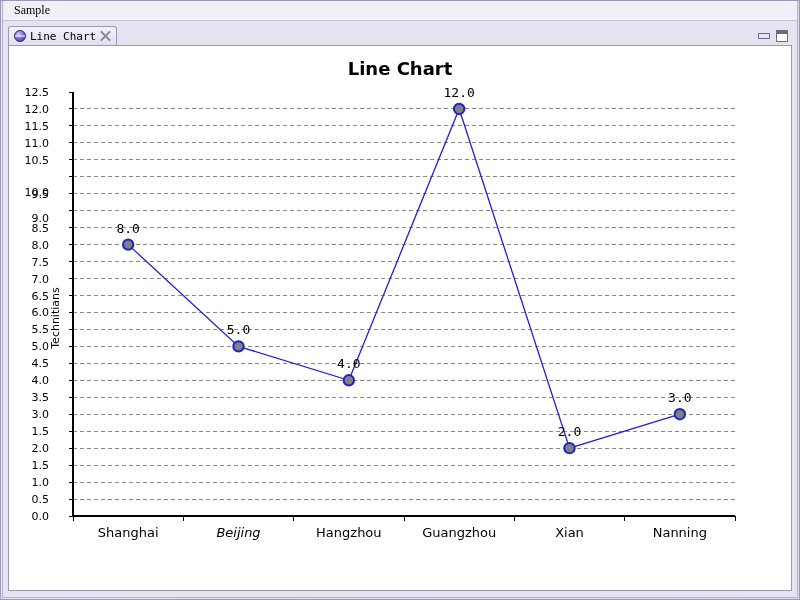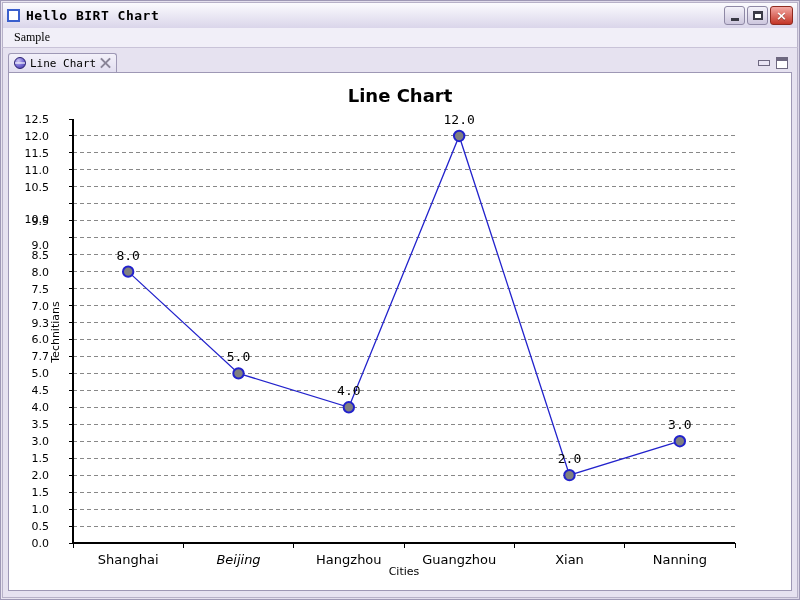--- a/index.html
+++ b/index.html
@@ -271,35 +271,20 @@
     font-family: "DejaVu Sans", sans-serif;
     font-size: 11px;
     color: #000000;
   }
 </style>
 </head>
 <body>
 
 <div id="app-window">
 
-  <div id="titlebar">
-    <div id="win-icon"></div>
-    <div id="win-title">Hello BIRT Chart</div>
-    <div id="win-buttons">
-      <div class="win-btn">
-        <div class="glyph-min"></div>
-      </div>
-      <div class="win-btn">
-        <div class="glyph-max"></div>
-      </div>
-      <div class="win-btn close">
-        <div class="glyph-close">×</div>
-      </div>
-    </div>
-  </div>
 
   <div id="menubar">
     <div class="menu-item">Sample</div>
   </div>
 
   <div id="client">
 
     <div id="tabrow">
       <div id="tab-line-chart">
         <div id="tab-globe-icon"></div>
@@ -308,21 +293,20 @@
       </div>
       <div id="view-buttons">
         <div class="view-glyph-min"></div>
         <div class="view-glyph-max"></div>
       </div>
     </div>
 
     <div id="chart-area">
       <div id="chart-title">Line Chart</div>
       <div id="y-axis-title">Technitians</div>
-      <div id="x-axis-title">Cities</div>
 
       <div id="plot">
         <svg id="plot-svg" width="662" height="424" viewBox="0 0 662 424" xmlns="http://www.w3.org/2000/svg">
             <line x1="0" y1="407.04" x2="662" y2="407.04" stroke="#888888" stroke-width="1" stroke-dasharray="4,3" shape-rendering="crispEdges"></line>
             <line x1="0" y1="390.08" x2="662" y2="390.08" stroke="#888888" stroke-width="1" stroke-dasharray="4,3" shape-rendering="crispEdges"></line>
             <line x1="0" y1="373.12" x2="662" y2="373.12" stroke="#888888" stroke-width="1" stroke-dasharray="4,3" shape-rendering="crispEdges"></line>
             <line x1="0" y1="356.15999999999997" x2="662" y2="356.15999999999997" stroke="#888888" stroke-width="1" stroke-dasharray="4,3" shape-rendering="crispEdges"></line>
             <line x1="0" y1="339.2" x2="662" y2="339.2" stroke="#888888" stroke-width="1" stroke-dasharray="4,3" shape-rendering="crispEdges"></line>
             <line x1="0" y1="322.24" x2="662" y2="322.24" stroke="#888888" stroke-width="1" stroke-dasharray="4,3" shape-rendering="crispEdges"></line>
             <line x1="0" y1="305.28" x2="662" y2="305.28" stroke="#888888" stroke-width="1" stroke-dasharray="4,3" shape-rendering="crispEdges"></line>
@@ -390,23 +374,23 @@
           <div class="ytick" style="top: 407.04px;">0.5</div>
           <div class="ytick" style="top: 390.08px;">1.0</div>
           <div class="ytick" style="top: 373.12px;">1.5</div>
           <div class="ytick" style="top: 356.16px;">2.0</div>
           <div class="ytick" style="top: 339.2px;">1.5</div>
           <div class="ytick" style="top: 322.24px;">3.0</div>
           <div class="ytick" style="top: 305.28px;">3.5</div>
           <div class="ytick" style="top: 288.32px;">4.0</div>
           <div class="ytick" style="top: 271.36px;">4.5</div>
           <div class="ytick" style="top: 254.4px;">5.0</div>
-          <div class="ytick" style="top: 237.44px;">7.7</div>
+          <div class="ytick" style="top: 237.44px;">5.5</div>
           <div class="ytick" style="top: 220.48px;">6.0</div>
-          <div class="ytick" style="top: 203.52px;">9.3</div>
+          <div class="ytick" style="top: 203.52px;">6.5</div>
           <div class="ytick" style="top: 186.56px;">7.0</div>
           <div class="ytick" style="top: 169.6px;">7.5</div>
           <div class="ytick" style="top: 152.64px;">8.0</div>
           <div class="ytick" style="top: 135.68px;">8.5</div>
           <div class="ytick" style="top: 126px;">9.0</div>
           <div class="ytick" style="top: 101.76px;">9.5</div>
           <div class="ytick" style="top: 100px;">10.0</div>
           <div class="ytick" style="top: 67.84px;">10.5</div>
           <div class="ytick" style="top: 50.88px;">11.0</div>
           <div class="ytick" style="top: 33.92px;">11.5</div>

